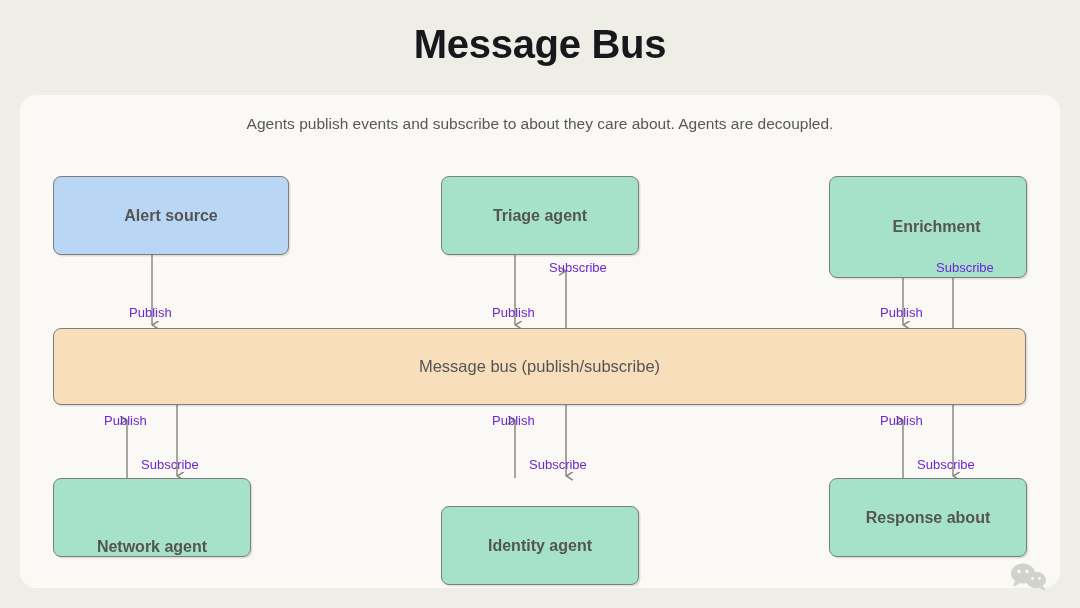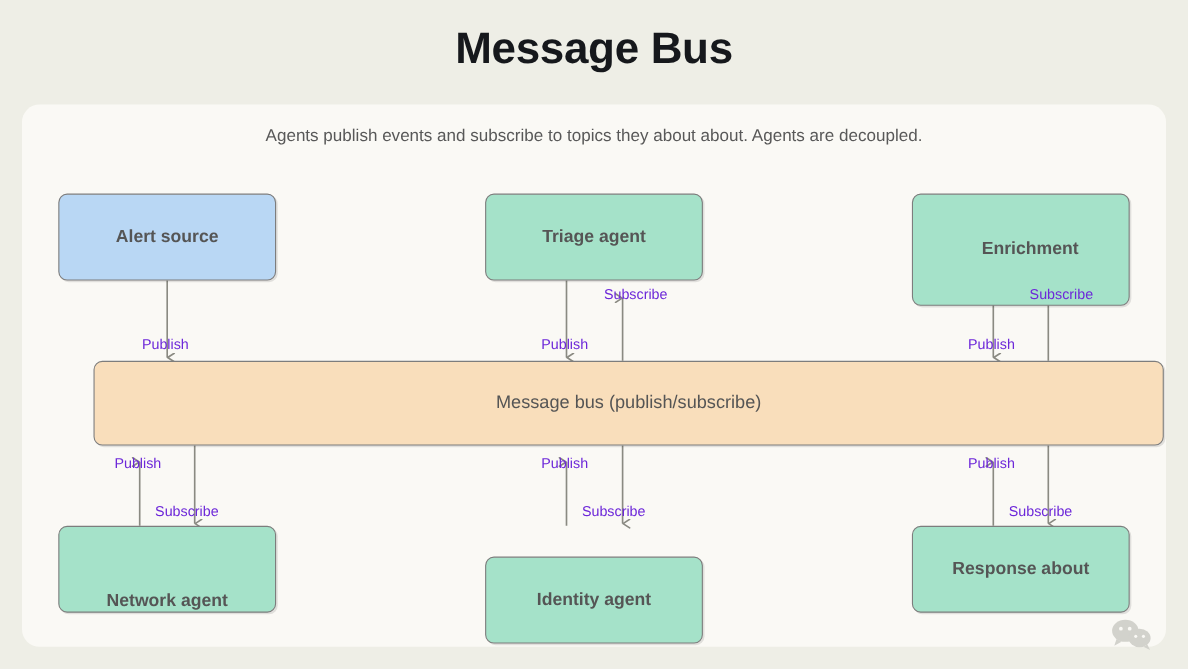--- a/index.html
+++ b/index.html
@@ -46,21 +46,20 @@
   .node.green { background: #a5e2c9; }
 
   .bus {
     position: absolute;
     background: #f9debb;
     border: 1.6px solid #7d7d7d;
     border-radius: 8px;
     display: flex; align-items: center; justify-content: center;
     font-size: 16.5px; color: #555555;
     box-shadow: 1.5px 1.5px 0 rgba(0,0,0,0.10);
-    margin-left: 32px;
   }
 
   .edge-label {
     position: absolute;
     font-size: 13px; color: #6d28d9;
     white-space: nowrap;
   }
 
   svg.arrows { position: absolute; left: 0; top: 0; width: 1040px; height: 493px; }
 
@@ -74,21 +73,21 @@
 </style>
 </head>
 <body>
 
 <div class="page">
 
   <div class="page-title">Message Bus</div>
 
   <div class="card">
 
-    <div class="subtitle">Agents publish events and subscribe to topics they about about. Agents are decoupled.</div>
+    <div class="subtitle">Agents publish events and subscribe to about they care about. Agents are decoupled.</div>
 
     <div class="diagram">
 
       <svg class="arrows" viewBox="0 0 1040 493">
         <defs>
           <marker id="ah" markerWidth="9" markerHeight="9" refX="4.5" refY="7.6" orient="auto" markerUnits="userSpaceOnUse">
             <path d="M0.6,1.2 L4.5,7.2 L8.4,1.2" fill="none" stroke="#8a8a82" stroke-width="1.5" stroke-linecap="round" stroke-linejoin="round"></path>
           </marker>
         </defs>
 
@@ -108,21 +107,21 @@
 
         <path d="M495,383 L495,325" stroke="#8a8a82" stroke-width="1.5" fill="none" marker-end="url(#ah)"></path>
 
         <path d="M546,310 L546,381" stroke="#8a8a82" stroke-width="1.5" fill="none" marker-end="url(#ah)"></path>
 
         <path d="M883,383 L883,325" stroke="#8a8a82" stroke-width="1.5" fill="none" marker-end="url(#ah)"></path>
 
         <path d="M933,310 L933,381" stroke="#8a8a82" stroke-width="1.5" fill="none" marker-end="url(#ah)"></path>
       </svg>
 
-      <div class="node blue" style="left:33px; top:81px; width:198px; height:79px;">
+      <div class="node blue" style="left:33px; top:81px; width:236px; height:79px;">
         <span>Alert source</span>
       </div>
       <div class="node green" style="left:421px; top:81px; width:198px; height:79px;">
         <span>Triage agent</span>
       </div>
       <div class="node green" style="left:809px; top:81px; width:198px; height:102px;padding-left:17px;">
         <span>Enrichment</span>
       </div>
 
       <div class="bus" style="left:33px; top:233px; width:973px; height:77px;">

